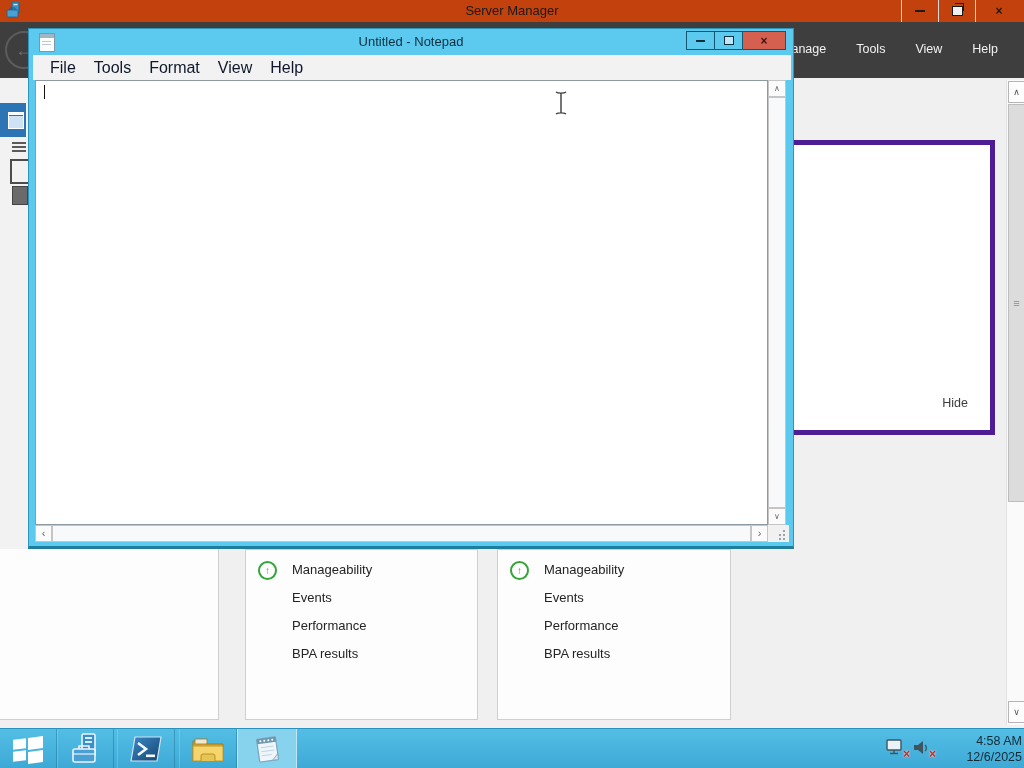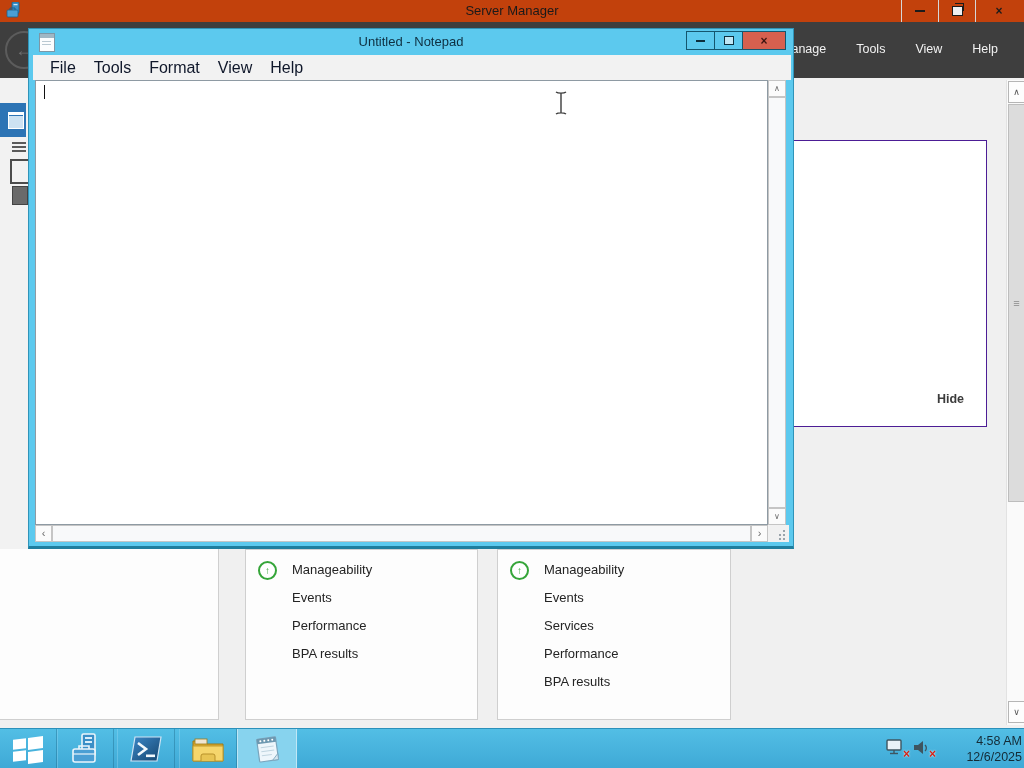--- a/index.html
+++ b/index.html
@@ -31,21 +31,21 @@
   .sm-nav-selected{position:absolute;left:0;top:25px;width:26px;height:34px;background:#2d74b5;}
   .sm-nav-selected .pane{position:absolute;left:8px;top:9px;width:14px;height:15px;
     background:linear-gradient(#fff 0 2px,transparent 2px 3px,#cde2f2 3px);border:1px solid #fff;}
   .side-ico{position:absolute;background:#5a5a5a;}
   .side-ico.s1{left:12px;top:64px;width:14px;height:11px;
     background:repeating-linear-gradient(#5a5a5a 0 2px,#f2f2f2 2px 4px);}
   .side-ico.s2{left:10px;top:81px;width:16px;height:21px;background:#f2f2f2;border:2px solid #4c4c4c;}
   .side-ico.s3{left:12px;top:108px;width:14px;height:17px;background:#6a6a6a;border:1px solid #444;}
 
   .welcome-panel{position:absolute;left:705px;top:140px;width:280px;height:285px;
-    background:#ffffff;border:1px solid #4c1d95;font-weight:bold;}
+    background:#ffffff;border:5px solid #4c1d95;}
   .hide-label{position:absolute;right:22px;bottom:20px;font-size:12.5px;color:#3c3c3c;cursor:pointer;}
 
   .sm-scrollbar{position:absolute;left:1006px;top:80px;width:18px;height:645px;
     background:#fafafa;border-left:1px solid #e2e2e2;}
   .sm-scrollbtn{position:absolute;left:1px;width:15px;height:20px;background:#fdfdfd;
     border:1px solid #b5b5b5;color:#555;font-size:9px;text-align:center;line-height:20px;cursor:default;}
   .sm-scrollbtn.up{top:1px;}
   .sm-scrollbtn.down{bottom:2px;}
   .sm-thumb{position:absolute;left:1px;top:24px;width:15px;height:396px;background:#dcdcdc;
     border:1px solid #bdbdbd;color:#8a8a8a;display:flex;align-items:center;justify-content:center;
@@ -211,23 +211,20 @@
 
     <div class="tile b">
       <div class="tile-row">
         <span class="status-circle"><span>↑</span></span>
         <span>Manageability</span>
       </div>
       <div class="tile-row">
         <span>Events</span>
       </div>
       <div class="tile-row">
-        <span>Services</span>
-      </div>
-      <div class="tile-row">
         <span>Performance</span>
       </div>
       <div class="tile-row">
         <span>BPA results</span>
       </div>
     </div>
   </div>
 
   <div class="np-window">
     <div class="np-titlebar">

